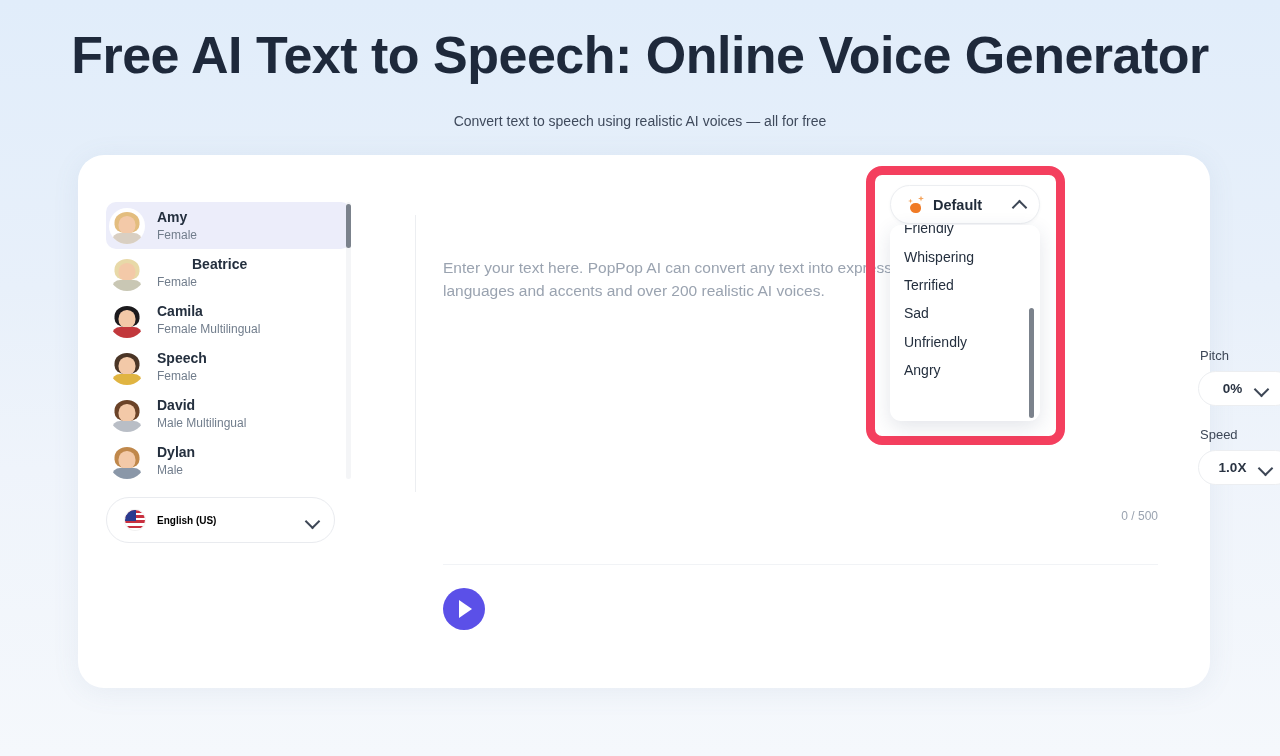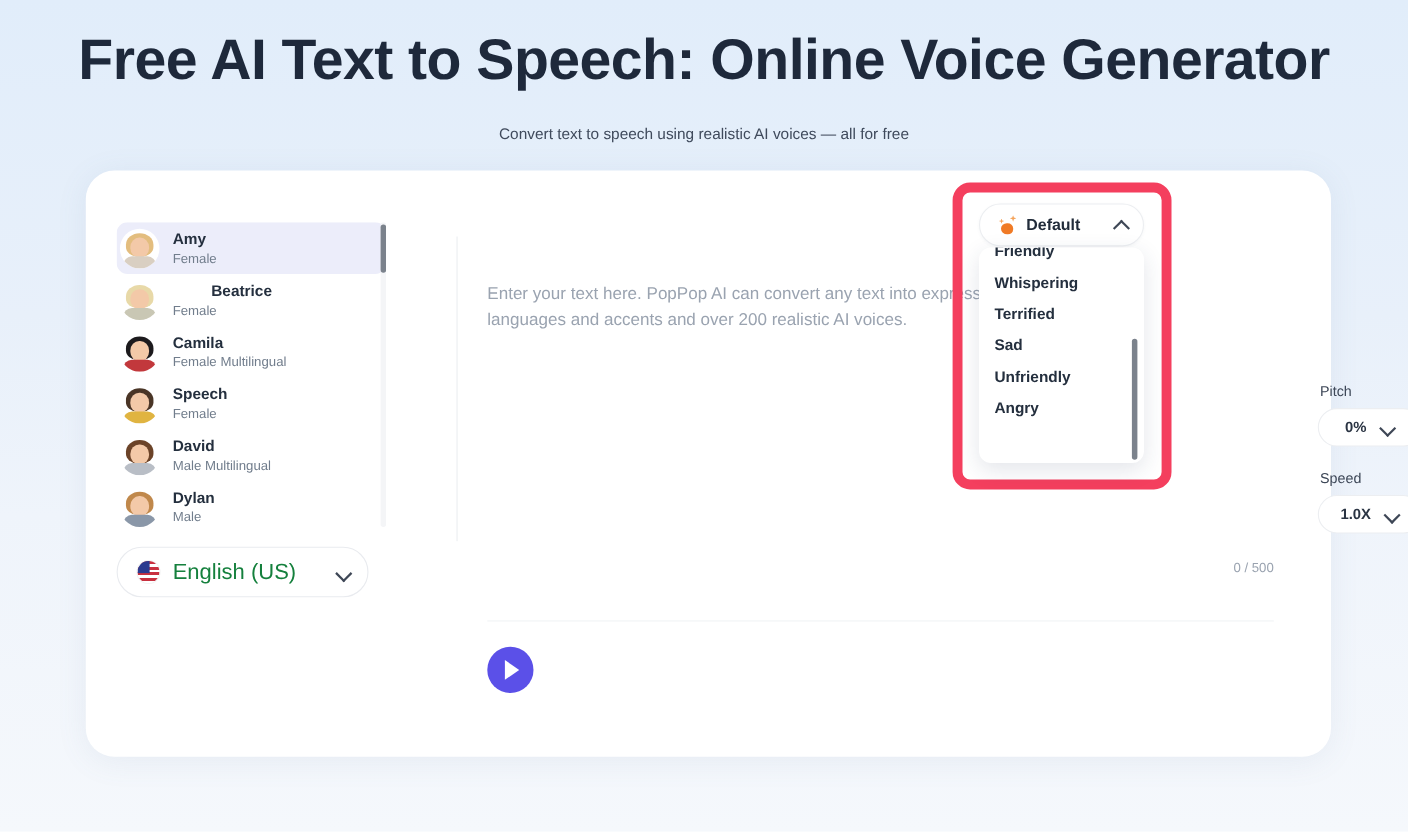--- a/index.html
+++ b/index.html
@@ -180,23 +180,23 @@
     background: repeating-linear-gradient(180deg,
       #c8303f 0px, #c8303f 2.6px, #ffffff 2.6px, #ffffff 5.2px);
   }
   .flag-icon .canton {
     position: absolute; left: 0; top: 0;
     width: 11px; height: 11px;
     background: #2b3a8f;
   }
   .lang-label {
     flex: 1;
-    font-size: 20px;
-    font-weight: 400;
-    color: #15803d;
+    font-size: 10px;
+    font-weight: 700;
+    color: #000000;
   }
 
   
   .chev {
     width: 13px; height: 13px;
     position: relative;
     flex: none;
   }
   .chev::before {
     content: "";
@@ -342,21 +342,21 @@
     left: 0;
     top: -11px;
     width: 150px;
   }
   .emotion-option {
     height: 28.4px;
     display: flex;
     align-items: center;
     padding-left: 14px;
     font-size: 14px;
-    font-weight: 700;
+    font-weight: 400;
     color: #242f3e;
     cursor: pointer;
     white-space: nowrap;
   }
   .menu-scroll-track {
     position: absolute;
     right: 3px; top: 0;
     width: 5px; height: 196px;
     background: #ffffff;
   }

